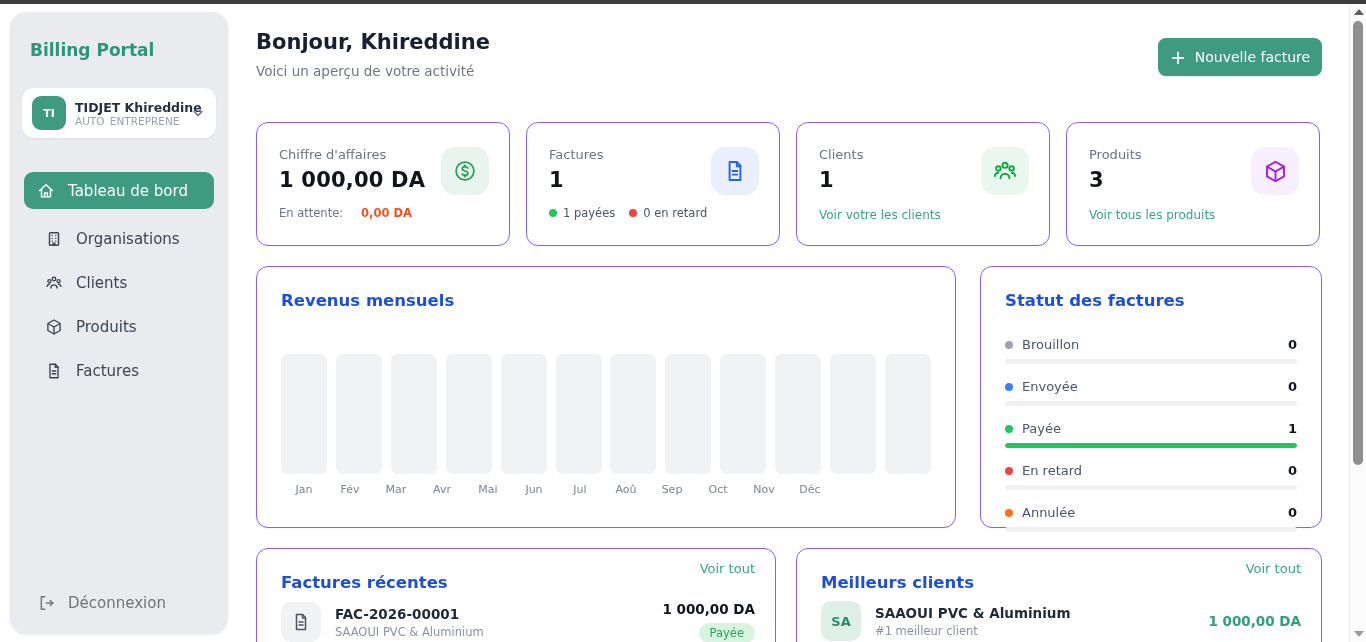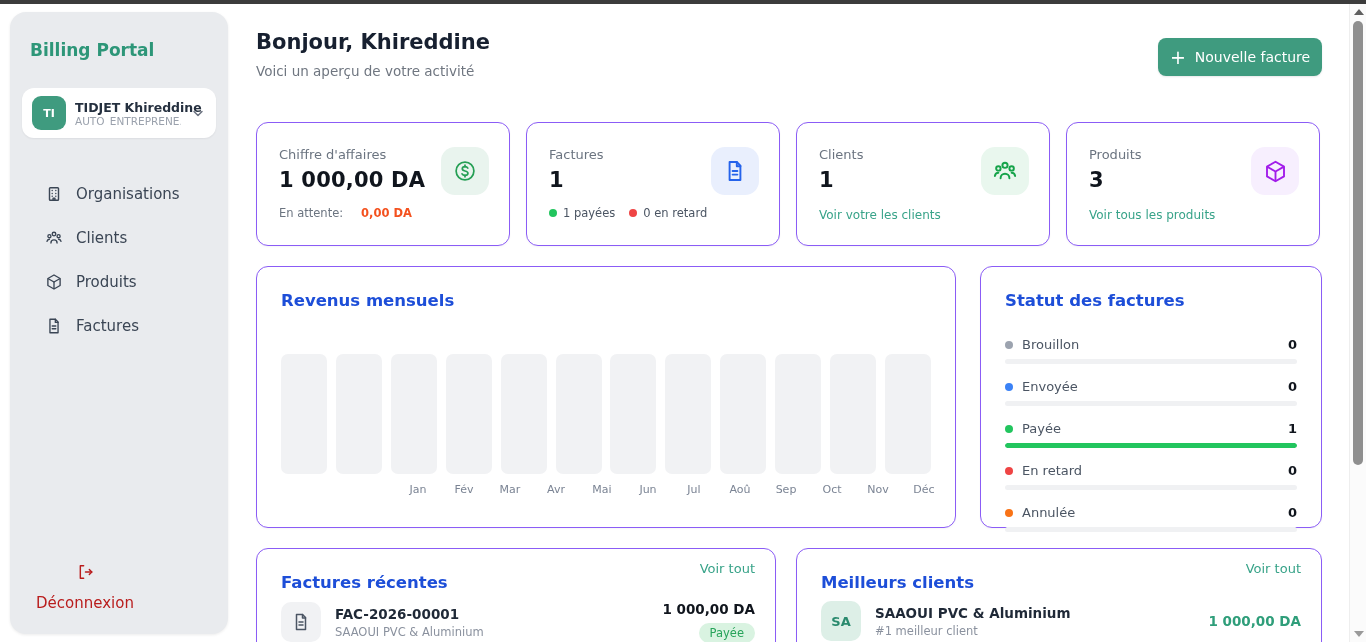--- a/index.html
+++ b/index.html
@@ -35,21 +35,21 @@
     display:flex; align-items:center; gap:13px; height:44px; padding-left:34px;
     font-size:15px; color:#3a4554; cursor:pointer;
   }
   .nav-item.active {
     background:#3f9b7f; color:#fff; margin:0 14px 8px 14px; padding-left:12px;
     height:37px; border-radius:9px; font-size:15px;
   }
   .nav-icon { display:flex; width:19px; justify-content:center; }
   .logout {
     position:absolute; left:26px; bottom:22px; display:flex; align-items:center; gap:13px;
-    font-size:15px; color:#b91c1c; cursor:pointer;flex-direction:column;
+    font-size:15px; color:#737373; cursor:pointer;
   }
 
   
   .page-title { position:absolute; left:256px; top:30px; font-size:21px; font-weight:bold; color:#172030; }
   .page-sub { position:absolute; left:256px; top:63px; font-size:13.5px; color:#6f7680; }
   .new-invoice-btn {
     position:absolute; left:1158px; top:38px; width:164px; height:38px;
     background:#3f9b7f; border:none; border-radius:8px; color:#fff; font-size:14px;
     font-family:inherit; display:flex; align-items:center; justify-content:center; gap:9px; cursor:pointer;
     box-shadow:0 1px 2px rgba(16,24,40,.1);
@@ -75,21 +75,21 @@
   }
   .dot { width:8px; height:8px; border-radius:50%; display:inline-block; flex:0 0 auto; }
   .pending-val { font-weight:bold; color:#f4511e; margin-left:4px; }
   .dot-pair { display:flex; align-items:center; gap:6px; color:#4b5563; }
 
   
   .chart-card { left:256px; top:248px; width:700px; height:262px; }
   .card-title { position:absolute; left:24px; top:24px; font-size:16.5px; font-weight:bold; color:#1d4ed8; }
   .bars { position:absolute; left:24px; right:24px; top:87px; height:120px; display:flex; justify-content:space-between; align-items:flex-end; }
   .bar { width:46px; height:120px; background:#f1f2f4; border-radius:7px; }
-  .bar-labels { position:absolute; left:24px; right:8px; top:216px; display:flex; justify-content:flex-end; }
+  .bar-labels { position:absolute; left:24px; right:8px; top:216px; display:flex; justify-content:flex-start; }
   .bar-label { width:46px; text-align:center; font-size:11px; color:#7b8494; }
 
   
   .status-card { left:980px; top:248px; width:342px; height:262px; padding:24px; }
   .status-list { margin-top:46px; }
   .status-row { margin-bottom:15px; }
   .status-top { display:flex; align-items:center; gap:9px; }
   .status-label { font-size:13px; color:#4b5563; }
   .status-value { margin-left:auto; font-size:13px; font-weight:bold; color:#10151d; }
   .status-track { margin-top:7px; height:5px; border-radius:3px; background:#f0f1f3; overflow:hidden; }
@@ -142,20 +142,30 @@
       <div class="user-sub">AUTO_ENTREPRENE...</div>
     </div>
     <span class="chev">
       <svg width="16" height="16" viewBox="0 0 20 20" fill="none" stroke="currentColor" stroke-width="1.8" stroke-linecap="round" stroke-linejoin="round">
           <path d="M5 8l5 5 5-5"></path>
         </svg>
     </span>
   </div>
 
   <nav class="nav">
+    <div class="nav-item active">
+      <span class="nav-icon">
+        <svg width="18" height="18" viewBox="0 0 20 20" fill="none" stroke="currentColor" stroke-width="1.6" stroke-linecap="round" stroke-linejoin="round">
+            <path d="M3 9.5L10 3l7 6.5"></path>
+            <path d="M5 8.3V16.5h10V8.3"></path>
+            <path d="M8.4 16.5v-4.2h3.2v4.2"></path>
+          </svg>
+      </span>
+      <span>Tableau de bord</span>
+    </div>
     <div class="nav-item">
       <span class="nav-icon">
         <svg width="18" height="18" viewBox="0 0 20 20" fill="none" stroke="currentColor" stroke-width="1.6" stroke-linecap="round" stroke-linejoin="round">
             <rect x="5" y="3" width="10" height="14" rx="1"></rect>
             <path d="M8 6.2h.01M12 6.2h.01M8 9.4h.01M12 9.4h.01M8 12.6h.01M12 12.6h.01"></path>
             <path d="M9 17v-2.4h2V17"></path>
           </svg>
       </span>
       <span>Organisations</span>
     </div>

